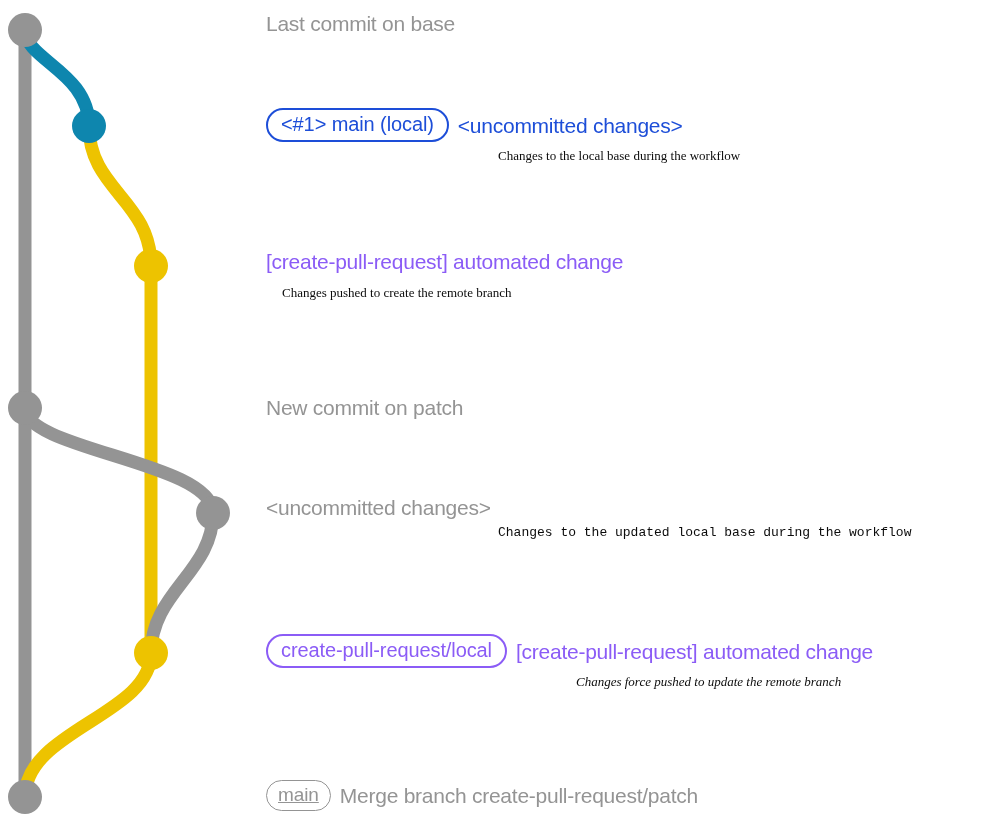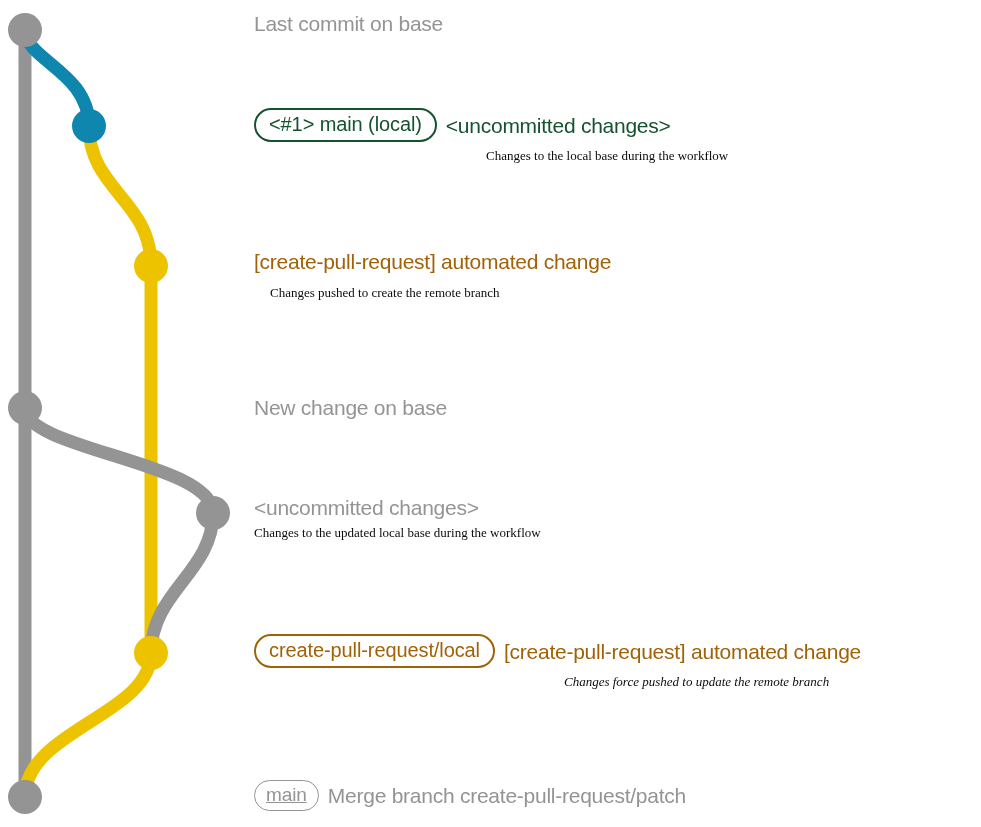--- a/index.html
+++ b/index.html
@@ -19,21 +19,21 @@
   #graph-canvas {
     position: absolute;
     left: 0;
     top: 0;
     width: 981px;
     height: 827px;
   }
 
   .rows {
     position: absolute;
-    left: 0;
+    left: 12px;
     top: 0;
     width: 933px;
     height: 827px;
   }
 
   .row {
     position: absolute;
     left: 254px;
     display: block;
   }
@@ -72,22 +72,22 @@
 
   .desc {
     font-family: "Liberation Serif", serif;
     font-size: 13px;
     color: #0b0b0b;
     margin-top: 6px;
     white-space: nowrap;
     letter-spacing: 0px;
   }
 
-  .c-blue   { color: #14532d; }
-  .c-yellow { color: #a16207; }
+  .c-blue   { color: #1d4ed8; }
+  .c-yellow { color: #8b5cf6; }
   .c-gray   { color: #949494; }
 </style>
 </head>
 <body>
 
 <svg id="graph-canvas" viewBox="0 0 981 827" xmlns="http://www.w3.org/2000/svg">
   <g fill="none" stroke-width="13" stroke-linecap="round" stroke-linejoin="round">
 
     <path d="M25,30 L25,797" stroke="#949494"></path>
 
@@ -128,28 +128,28 @@
       <div class="desc" style="margin-left: 232px;">Changes to the local base during the workflow</div>
     </div>
     <div class="row" style="top: 250px;">
       <div class="row-main">
         <span class="subject c-yellow">[create-pull-request] automated change</span>
       </div>
       <div class="desc" style="margin-left: 16px; margin-top: 12px;">Changes pushed to create the remote branch</div>
     </div>
     <div class="row" style="top: 396px;">
       <div class="row-main">
-        <span class="subject c-gray">New change on base</span>
+        <span class="subject c-gray">New commit on patch</span>
       </div>
     </div>
     <div class="row" style="top: 496px;">
       <div class="row-main">
         <span class="subject c-gray">&lt;uncommitted changes&gt;</span>
       </div>
-      <div class="desc" style="">Changes to the updated local base during the workflow</div>
+      <div class="desc" style="margin-left: 232px; font-family: Liberation Mono, monospace;">Changes to the updated local base during the workflow</div>
     </div>
     <div class="row" style="top: 634px;">
       <div class="row-main">
         <span class="pill c-yellow">create-pull-request/local</span>
         <span class="subject c-yellow">[create-pull-request] automated change</span>
       </div>
       <div class="desc" style="margin-left: 310px; font-style: italic;">Changes force pushed to update the remote branch</div>
     </div>
     <div class="row" style="top: 780px;">
       <div class="row-main">

